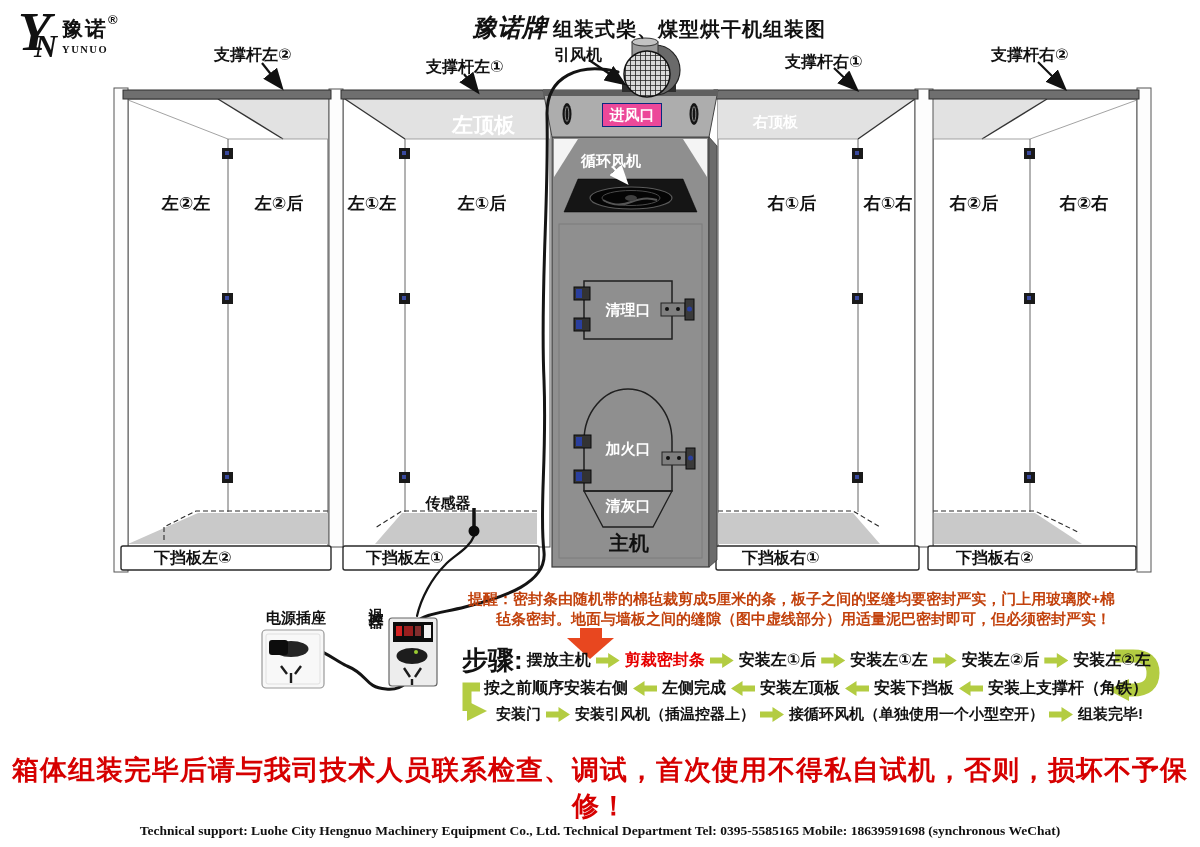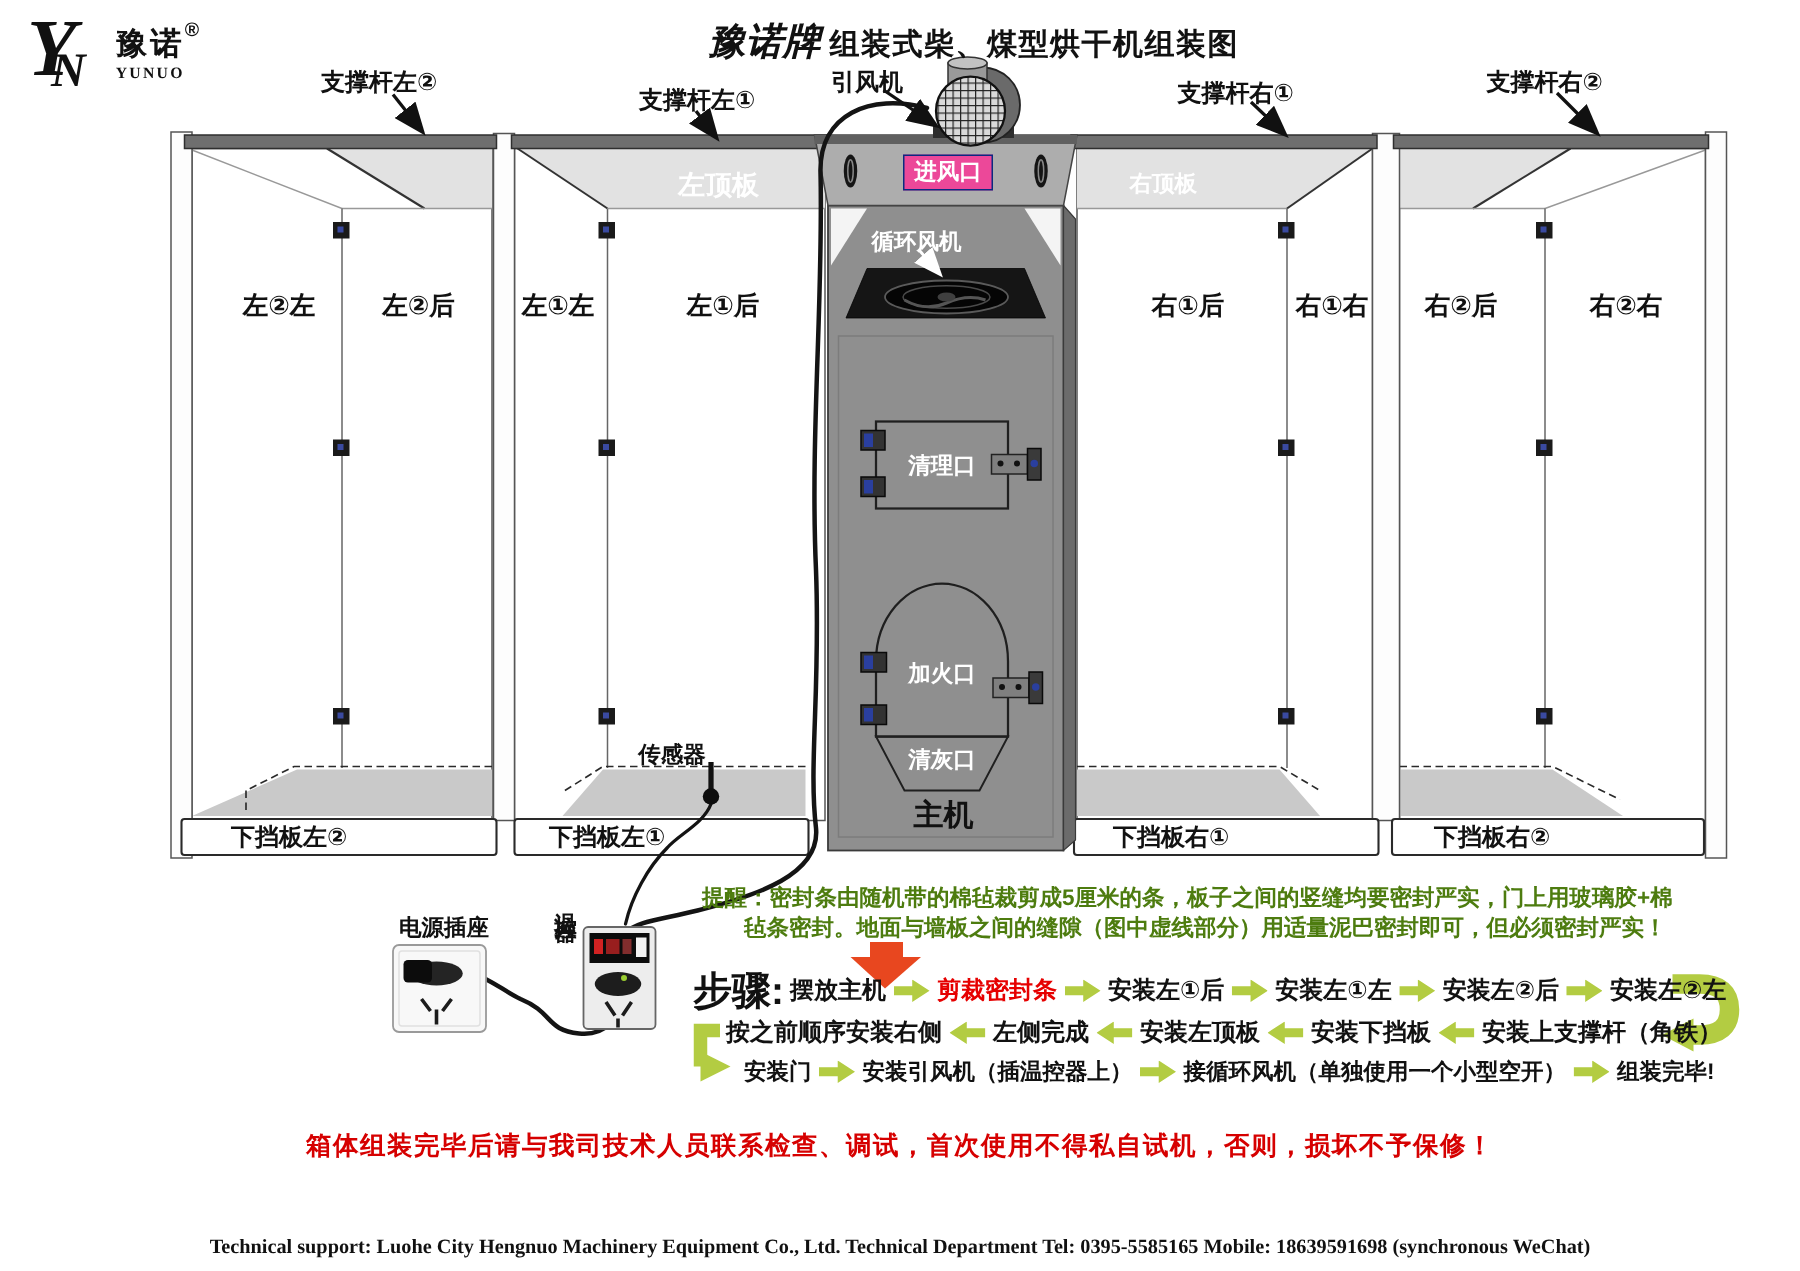--- a/index.html
+++ b/index.html
@@ -12,40 +12,40 @@
   .panel-lbl{font-size:17px;width:90px;text-align:center;}
   .rail-lbl{font-size:16px;width:150px;text-align:left;}
   .port-lbl{font-size:15px;width:80px;text-align:center;color:#fff;}
   .inlet{position:absolute;left:602px;top:103px;width:58px;height:22px;background:#ec4899;
          border:1px solid #0a2a80;color:#fff;font-weight:700;font-size:15px;line-height:22px;text-align:center;}
   .vert{writing-mode:vertical-rl;letter-spacing:3px;font-size:15px;}
   
   .logo{position:absolute;left:18px;top:6px;display:flex;align-items:flex-start;}
   .logo .y{font:italic 900 54px "Liberation Serif",serif;line-height:52px;}
   .logo .n{font:italic 900 32px "Liberation Serif",serif;margin-left:-17px;margin-top:22px;}
-  .logo-col{margin-left:20px;margin-top:6px;}
+  .logo-col{margin-left:5px;margin-top:6px;}
   .logo-cn{font-size:21px;font-weight:700;letter-spacing:2px;}
   .logo-reg{font-size:13px;font-weight:700;vertical-align:12px;}
   .logo-en{font:700 10.5px "Liberation Serif",serif;letter-spacing:1.5px;margin-top:1px;}
   .title{position:absolute;left:472px;top:11px;display:flex;align-items:baseline;gap:6px;}
   .title .brand{font:italic 900 25px "Liberation Serif",serif;}
   .title .main{font-size:20px;font-weight:700;letter-spacing:1px;}
   
-  .warn{position:absolute;left:468px;top:589px;width:726px;color:#4d7c0f;font-weight:700;
+  .warn{position:absolute;left:468px;top:589px;width:726px;color:#c2410c;font-weight:700;
         font-size:15px;line-height:20px;}
   .warn .l2{margin-left:28px;}
   .srow{position:absolute;display:flex;align-items:center;font-weight:700;font-size:16px;white-space:nowrap;gap:3px;}
   .shead{font-size:26px;margin-right:1px;}
   .sred{color:#e60000;}
   .ga{width:24px;height:15px;background:#b3cc42;flex:0 0 auto;margin:0 2px;
       clip-path:polygon(0 30%,52% 30%,52% 0,100% 50%,52% 100%,52% 70%,0 70%);}
   .ga.lft{transform:scaleX(-1);}
   
   .notice{position:absolute;left:0;top:752px;width:1200px;text-align:center;color:#d60000;
-          font-weight:700;font-size:17px;letter-spacing:1px;}
+          font-weight:700;font-size:27px;letter-spacing:1px;}
   .support{position:absolute;left:0;top:795px;width:1200px;display:flex;justify-content:center;
            gap:58px;font-weight:700;font-size:15px;}
   .support-en{position:absolute;left:0;top:823px;width:1200px;text-align:center;
               font:700 13.5px "Liberation Serif",serif;}
 </style>
 </head>
 <body>
 
 <div id="stage">
 
@@ -281,21 +281,21 @@
     <span class="brand">豫诺牌</span>
     <span class="main">组装式柴、煤型烘干机组装图</span>
   </div>
 
   <div class="lbl" style="left:214px;top:45px">支撑杆左②</div>
   <div class="lbl" style="left:426px;top:57px">支撑杆左①</div>
   <div class="lbl" style="left:554px;top:45px">引风机</div>
   <div class="lbl" style="left:785px;top:52px">支撑杆右①</div>
   <div class="lbl" style="left:991px;top:45px">支撑杆右②</div>
 
-  <div class="lbl wt" style="left:452px;top:111px;font-size:18px">左顶板</div>
+  <div class="lbl wt" style="left:452px;top:111px;font-size:21px">左顶板</div>
   <div class="lbl wt" style="left:753px;top:113px;font-size:15px">右顶板</div>
 
   <div class="inlet">进风口</div>
   <div class="lbl port-lbl" style="left:571px;top:152px">循环风机</div>
 
   <div class="lbl panel-lbl" style="left:141px;top:192px">左②左</div>
   <div class="lbl panel-lbl" style="left:234px;top:192px">左②后</div>
   <div class="lbl panel-lbl" style="left:327px;top:192px">左①左</div>
   <div class="lbl panel-lbl" style="left:437px;top:192px">左①后</div>
   <div class="lbl panel-lbl" style="left:747px;top:192px">右①后</div>

